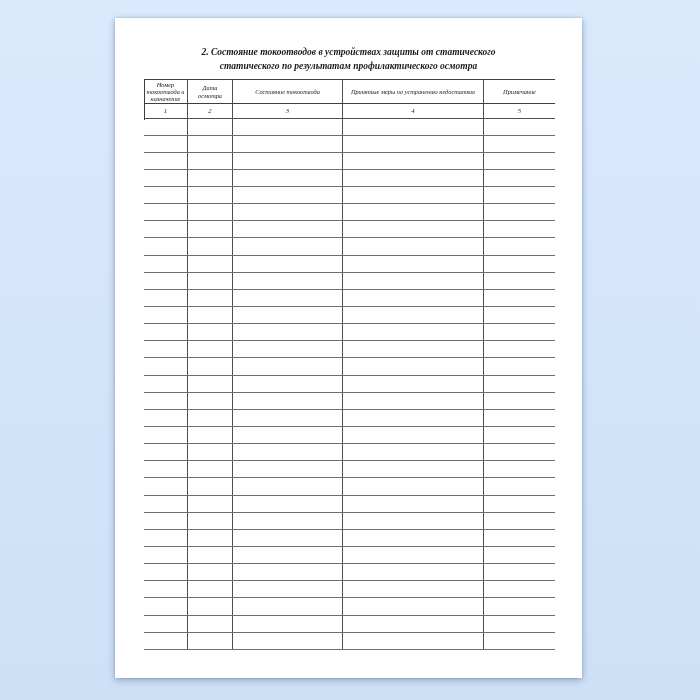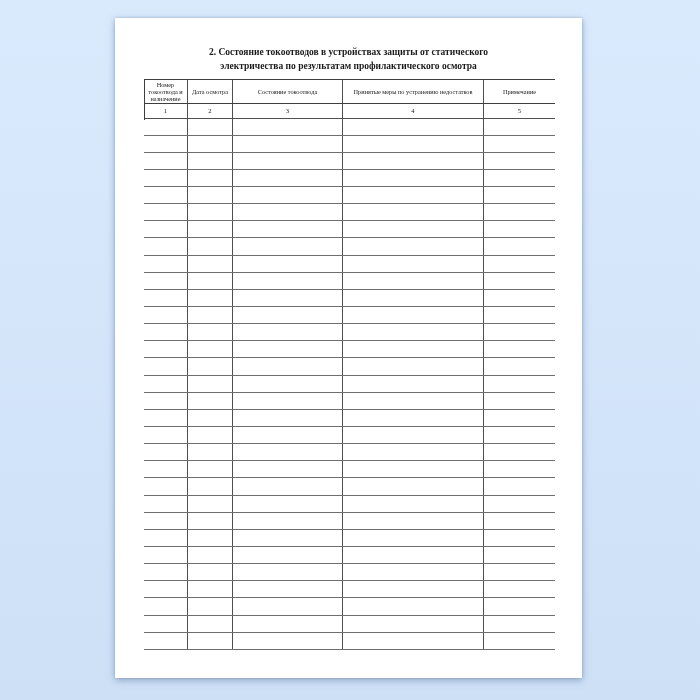--- a/index.html
+++ b/index.html
@@ -17,20 +17,21 @@
     background:linear-gradient(180deg,var(--background-top) 0%,var(--background-bottom) 100%);
     font-family:"Liberation Serif","DejaVu Serif",serif;
     color:var(--text);
     position:relative;
   }
   .page{
     position:absolute;
     left:115px;top:18px;width:467px;height:660px;
     background:var(--page);
     box-shadow:0 2px 7px rgba(96,122,158,0.60),0 0 2px rgba(96,122,158,0.35);
+    font-style:italic;
   }
   .title{
     position:absolute;
     top:28px;left:0;right:0;
     text-align:center;
     font-weight:bold;
     font-size:9.5px;
     line-height:13.5px;
   }
   .doc-table{
@@ -75,21 +76,21 @@
   .c4{width:141px;}
   .c5{width:71px;border-right:none;}
 </style>
 </head>
 <body>
 
 <div class="page">
 
   <div class="title">
     <div>2. Состояние токоотводов в устройствах защиты от статического</div>
-    <div>электричества по результатам профилактического осмотра</div>
+    <div>статического по результатам профилактического осмотра</div>
   </div>
 
   <div class="doc-table">
     <div class="left-border"></div>
 
     <div class="row header-row">
       <div class="cell c1">Номер токоотвода и назначение</div>
       <div class="cell c2">Дата осмотра</div>
       <div class="cell c3">Состояние токоотвода</div>
       <div class="cell c4">Принятые меры по устранению недостатков</div>

